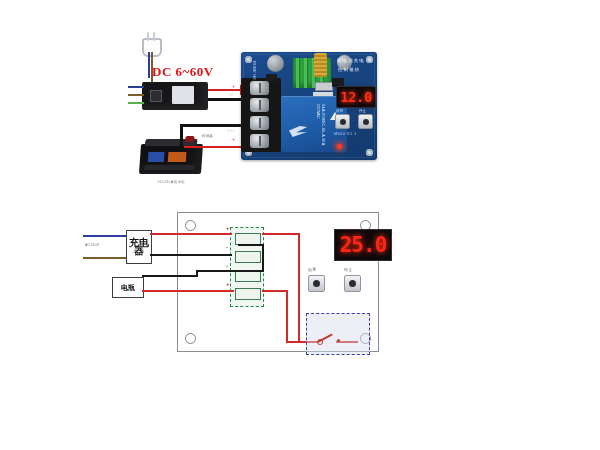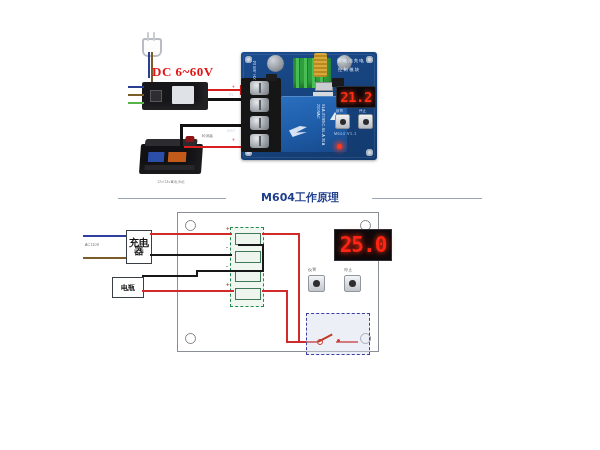--- a/index.html
+++ b/index.html
@@ -258,37 +258,32 @@
       <div class="relay">
         <div class="relay-logo"></div>
         <div class="relay-text">SLA-05VDC-SL-A  30A 250VAC</div>
         <div class="relay-tri"></div>
       </div>
 
       <div class="silk-top">蓄电池充电</div>
       <div class="silk-top2">控制模块</div>
 
       <div class="lcd">
-        <span>21.2</span>
+        <span>12.0</span>
       </div>
 
       <div class="btn-lab" style="left:95px;top:57px">设置</div>
       <div class="btn-lab" style="left:118px;top:57px">停止</div>
       <div class="btn-pcb btn-a"></div>
       <div class="btn-pcb btn-b"></div>
       <div class="silk-bot">M604 V1.1</div>
       <div class="led-red"></div>
     </div>
   </div>
 
-  <div class="divider">
-    <div class="rule l"></div>
-    <div class="ttl">M604工作原理</div>
-    <div class="rule r"></div>
-  </div>
 
   <div class="panel">
     <div class="pholeS tl"></div>
     <div class="pholeS tr"></div>
     <div class="pholeS bl"></div>
     <div class="pholeS br"></div>
 
     <div class="acw1"></div>
     <div class="acw2"></div>
     <div class="ac-label">AC110V</div>

